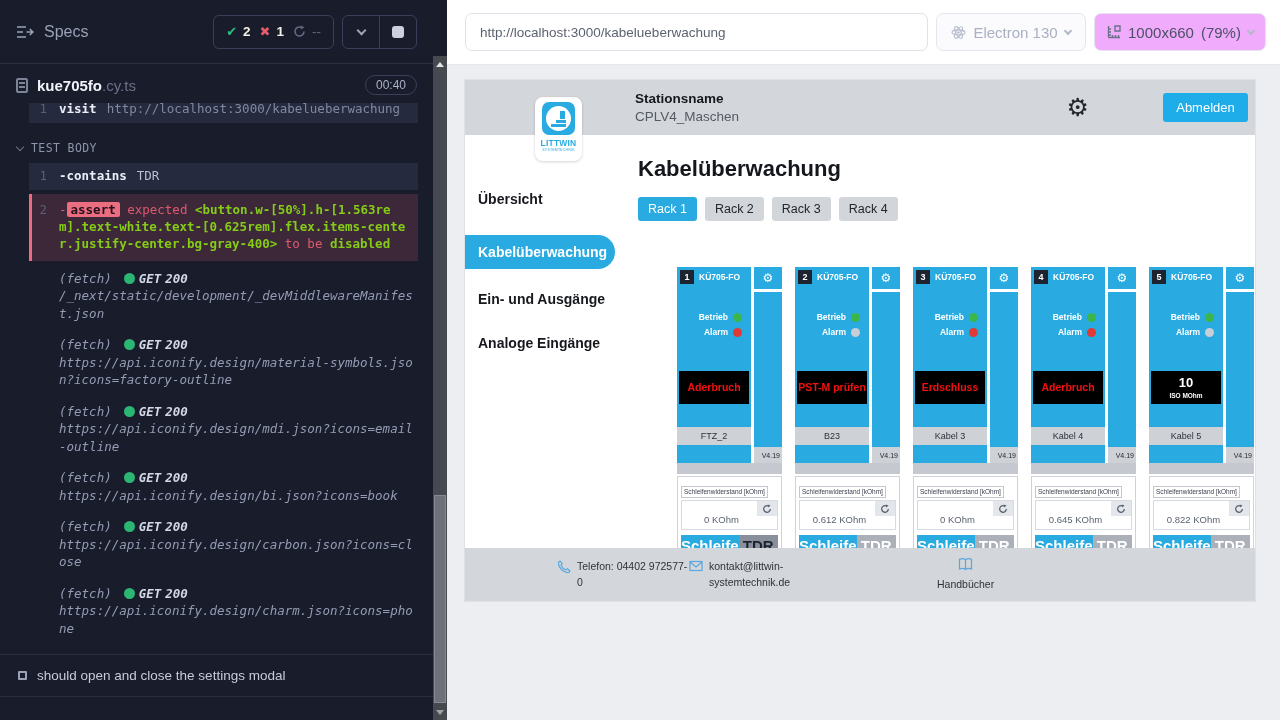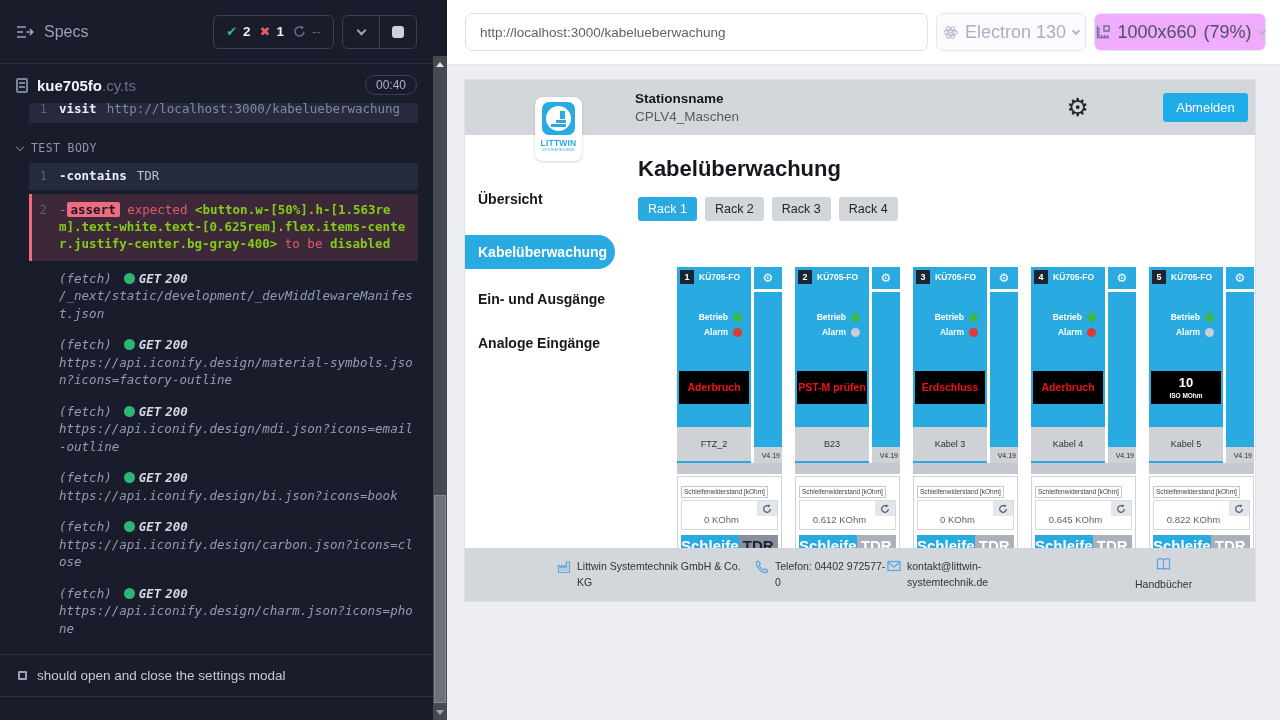--- a/index.html
+++ b/index.html
@@ -62,21 +62,21 @@
   .cy-scroll .track { position:absolute; top:56px; bottom:0; left:0; right:0; background:#46494f; }
   .sc-arrow { position:absolute; left:3px; width:0; height:0; border-left:4px solid transparent; border-right:4px solid transparent; }
   .sc-up { top:62px; border-bottom:5px solid #e2e3e5; }
   .sc-down { bottom:5px; border-top:5px solid #9fa1a5; }
   .sc-thumb { position:absolute; left:1px; width:12px; top:495px; height:208px; background:#6e7278; border:1px solid #878a90; }
 
   
   .preview { flex:1; background:#edeef1; display:flex; flex-direction:column; }
   .toolbar { height:65px; background:#fff; border-bottom:1px solid #e4e7eb; display:flex; align-items:center; padding:0 14px 0 18px; gap:8px; }
   .url-input { flex:1; height:38px; border:1px solid #dfe2e9; border-radius:7px; padding:0 14px; font-size:13.5px; color:#5c6270; outline:none; background:#fff; font-family:"Liberation Sans",sans-serif; }
-  .dd { height:38px; border:1px solid #e4e6ee; border-radius:7px; display:flex; align-items:center; justify-content:center; gap:7px; font-size:18px; }
+  .dd { height:38px; border:1px solid #e4e6ee; border-radius:7px; display:flex; align-items:center; justify-content:center; gap:7px; font-size:15px; }
   .dd-browser { width:150px; color:#a9b0c2; background:#fbfbfd; }
   .dd-size { width:172px; color:#4c5164; background:#f0abfc; }
   .dd .chev { border-color:#b3b9c9; width:6px; height:6px; }
   .pct { color:#4c5164; }
 
   
   .app { width:790px; height:521px; margin:15px 0 0 18px; display:flex; flex-direction:column; background:#fff; box-shadow:0 0 0 1px rgba(0,0,0,0.05); position:relative; }
   .app-header { height:55px; background:#d3d6da; display:flex; align-items:center; flex:0 0 55px; }
   .logo { position:absolute; left:70px; top:17px; width:47px; height:64px; background:#fff; border-radius:8px; box-shadow:0 1px 3px rgba(0,0,0,.18); display:flex; flex-direction:column; align-items:center; padding-top:5px; z-index:5; }
   .logo-sq { width:33px; height:33px; background:#29abe2; border-radius:7px; display:flex; align-items:center; justify-content:center; }
@@ -115,21 +115,21 @@
   .led-label { color:#fff; font-weight:bold; font-size:8.5px; }
   .led { width:9px; height:9px; border-radius:50%; flex:0 0 9px; }
   .led-betrieb { background:#3cb54a; }
   .led-alarm { background:#c9ced6; }
   .led-alarm.on { background:#e03a34; }
   .status { height:33px; margin:33px 2px 0 2px; background:#000; display:flex; flex-direction:column; align-items:center; justify-content:center; }
   .status-main { color:#fff; font-weight:bold; font-size:13px; line-height:1; }
   .status-main.alarm { color:#f21111; font-size:10.5px; }
   .status-sub { color:#fff; font-weight:bold; font-size:6.5px; margin-top:3px; }
   .status-sub:empty { display:none; }
-  .cable { height:34px; margin-top:23px; background:#ced2d7; color:#2c313a; font-size:9px; display:flex; align-items:center; justify-content:center; }
+  .cable { height:18px; margin-top:23px; background:#ced2d7; color:#2c313a; font-size:9px; display:flex; align-items:center; justify-content:center; }
   .col-r { flex:1; display:flex; flex-direction:column; }
   .gear-sm { height:22px; display:flex; align-items:center; justify-content:center; color:#fff; font-size:12px; cursor:pointer; }
   .hline { height:3px; background:#fff; }
   .fill { flex:1; }
   .ver { height:16px; background:#ced2d7; color:#1d2430; font-size:7px; display:flex; align-items:center; justify-content:flex-end; padding-right:2px; }
   .gray-strip { height:11px; background:#c5c9cf; flex:0 0 11px; }
   .panel { border:1px solid #cfd3d9; background:#fff; margin-top:2px; padding:3px 3px 3px 3px; }
   .res-label { font-size:6.5px; color:#3c424d; border:1px solid #c3c8cf; display:inline-block; padding:0 2px; line-height:1.5; }
   .input-box { position:relative; border:1px solid #d7dbe1; margin-top:2px; height:30px; background:#fff; }
   .refresh { position:absolute; top:0; right:0; width:20px; height:15px; background:#e3e6ea; display:flex; align-items:center; justify-content:center; cursor:pointer; }
@@ -630,26 +630,20 @@
                   <button class="btn btn-tdr">TDR</button>
                 </div>
               </div>
 
             </div>
           </div>
       </section>
     </div>
 
     <div class="app-footer">
-      <div class="f-item fi-company">
-        <svg width="14" height="14" viewBox="0 0 14 14">
-            <path d="M1.5 12.5 V5.5 l3 2.2 V5.5 l3 2.2 V5.5 l2 1.5 V2 h3 v10.5 z M3 10 h1.5 M6 10 h1.5 M9 10 h1.5" stroke="#58a7e0" stroke-width="1.2" fill="none"></path>
-          </svg>
-        <span>Littwin Systemtechnik GmbH &amp; Co. KG</span>
-      </div>
       <div class="f-item fi-phone">
         <svg width="14" height="14" viewBox="0 0 14 14">
             <path d="M3.2 1.2 C2.2 1.4 1.3 2.2 1.4 3.3 C1.7 7.9 6.1 12.3 10.7 12.6 C11.8 12.7 12.6 11.8 12.8 10.8 L10.4 8.8 L8.6 9.9 C6.8 9.1 4.9 7.2 4.1 5.4 L5.2 3.6 Z" stroke="#58a7e0" stroke-width="1.2" fill="none"></path>
           </svg>
         <span>Telefon: 04402 972577-0</span>
       </div>
       <div class="f-item fi-email">
         <svg width="14" height="12" viewBox="0 0 14 12">
             <rect x="1" y="1.5" width="12" height="9" stroke="#58a7e0" stroke-width="1.2" fill="none"></rect>
             <path d="M1 2 L7 7 L13 2" stroke="#58a7e0" stroke-width="1.2" fill="none"></path>

